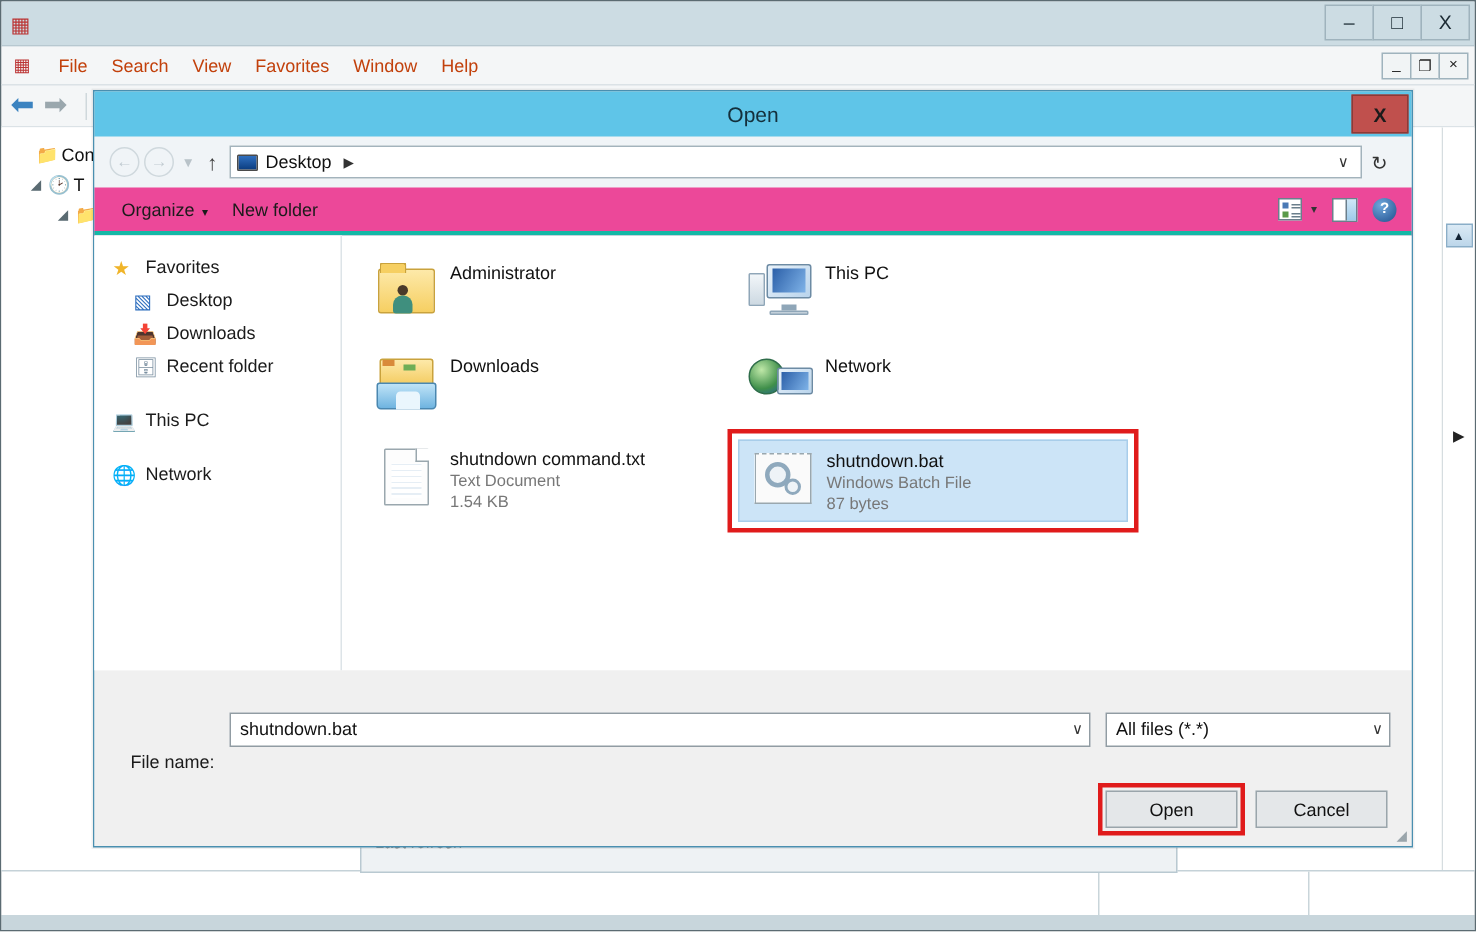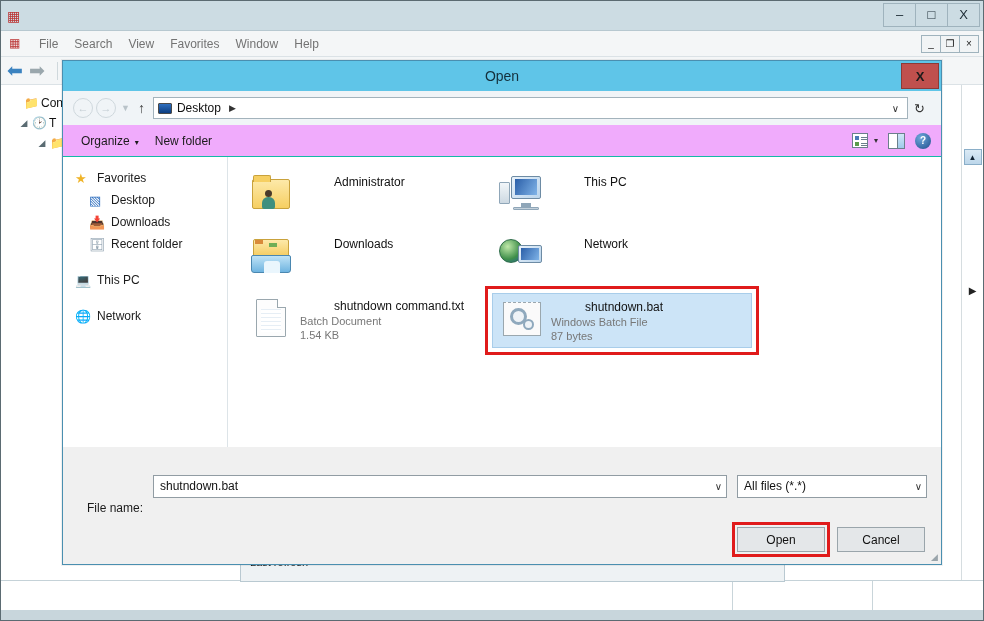--- a/index.html
+++ b/index.html
@@ -40,21 +40,21 @@
     background: #ccdce3; margin-left: -1px;
     display: flex; align-items: center; justify-content: center;
     font-size: 13px; color: #1b2a33;
   }
 
   .mmc-menubar {
     height: 26px; background: #f4f6f7; display: flex; align-items: center;
     border-bottom: 1px solid #dbe2e6; flex: 0 0 auto; position: relative;
   }
   .mmc-menuicon { width: 16px; height: 16px; margin: 0 6px 0 8px; font-size: 12px; color: #b33; }
-  .mmc-menu-item { padding: 3px 8px; font-size: 12px; color: #737373; }
+  .mmc-menu-item { padding: 3px 8px; font-size: 12px; color: #c2410c; }
   .mmc-mdibtns { margin-left: auto; display: flex; padding-right: 4px; }
   .mmc-mdibtn {
     width: 20px; height: 18px; border: 1px solid #9fb3bd; background: #f1f4f5;
     display: flex; align-items: center; justify-content: center;
     font-size: 10px; color: #222; margin-left: -1px;
   }
 
   .mmc-toolbar {
     height: 28px; background: #f4f6f7; display: flex; align-items: center;
     border-bottom: 1px solid #dbe2e6; flex: 0 0 auto; padding-left: 6px;
@@ -157,22 +157,22 @@
   .addr-drop { margin-left: auto; font-size: 10px; color: #333; padding: 0 4px; }
   .nav-refresh { font-size: 13px; color: #333; margin: 0 6px; }
   .searchbox {
     width: 196px; height: 22px; background: #fff; border: 1px solid #a3b3bc;
     display: flex; align-items: center; padding: 0 5px; flex: 0 0 auto;
   }
   .search-ph { font-size: 12px; color: #9aa4aa; flex: 1 1 auto; }
   .search-ico { font-size: 11px; color: #4a6fa5; }
 
   .dlg-toolbar {
-    height: 32px; background: #f0abfc; display: flex; align-items: center;
-    padding: 0 10px; flex: 0 0 auto; border-bottom: 1px solid #14b8a6;
+    height: 32px; background: #ec4899; display: flex; align-items: center;
+    padding: 0 10px; flex: 0 0 auto; border-bottom: 3px solid #14b8a6;
   }
   .tbtn { font-size: 12px; color: #1b1b1b; padding: 4px 8px; }
   .tbtn .caret { font-size: 8px; margin-left: 5px; }
   .tb-right { margin-left: auto; display: flex; align-items: center; gap: 10px; }
   .ico-views {
     width: 16px; height: 15px; border: 1px solid #6b7f8c; background: #fff;
     position: relative;
   }
   .ico-views:before, .ico-views:after {
     content: ""; position: absolute; left: 2px; width: 4px; height: 4px;
@@ -215,21 +215,21 @@
   .filegrid { display: grid; grid-template-columns: 250px 260px; row-gap: 12px; padding-left: 14px; }
   .fileitem {
     display: flex; align-items: flex-start; padding: 4px 6px; position: relative;
   }
   .fileitem.selected { background: #cce4f7; border: 1px solid #a8cdea; }
   .file-ico {
     width: 46px; height: 42px; flex: 0 0 auto;
     display: flex; align-items: center; justify-content: center;
   }
   .file-meta { padding-left: 6px; padding-top: 2px; }
-  .file-name { font-size: 12px; color: #111; line-height: 15px; margin-left: 34px; }
+  .file-name { font-size: 12px; color: #111; line-height: 15px; }
   .file-sub { font-size: 11px; color: #777; line-height: 14px; }
 
   
   .folder {
     width: 38px; height: 30px; position: relative;
     background: linear-gradient(#fde9a9,#f6cf62);
     border: 1px solid #c9a23c; border-radius: 2px;
   }
   .folder:before {
     content: ""; position: absolute; top: -5px; left: 0; width: 16px; height: 6px;
@@ -557,21 +557,21 @@
 
           <div class="fileitem">
             <span class="file-ico">
               <span class="txt-ico">
                   <span class="lines"></span>
                   <span class="curl"></span>
                 </span>
             </span>
             <span class="file-meta">
               <span class="file-name">shutndown command.txt</span>
-              <span class="file-sub" style="display:block;">Batch Document</span>
+              <span class="file-sub" style="display:block;">Text Document</span>
               <span class="file-sub" style="display:block;">1.54 KB</span>
             </span>
           </div>
 
           <div class="fileitem selected">
             <span class="file-ico">
               <span class="bat-ico">
                   <span class="gear1"></span>
                   <span class="gear2"></span>
                 </span>

